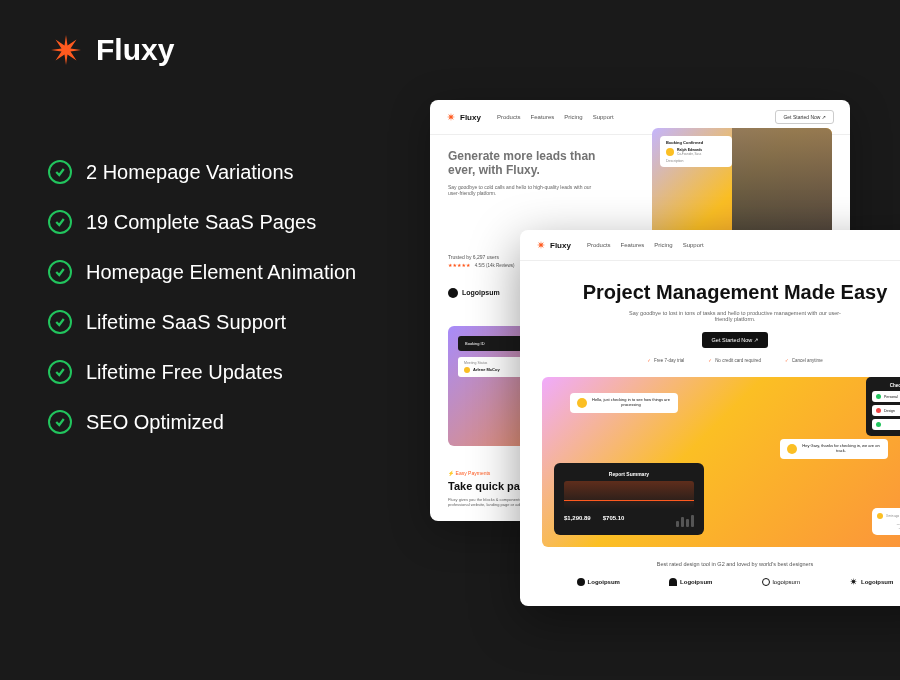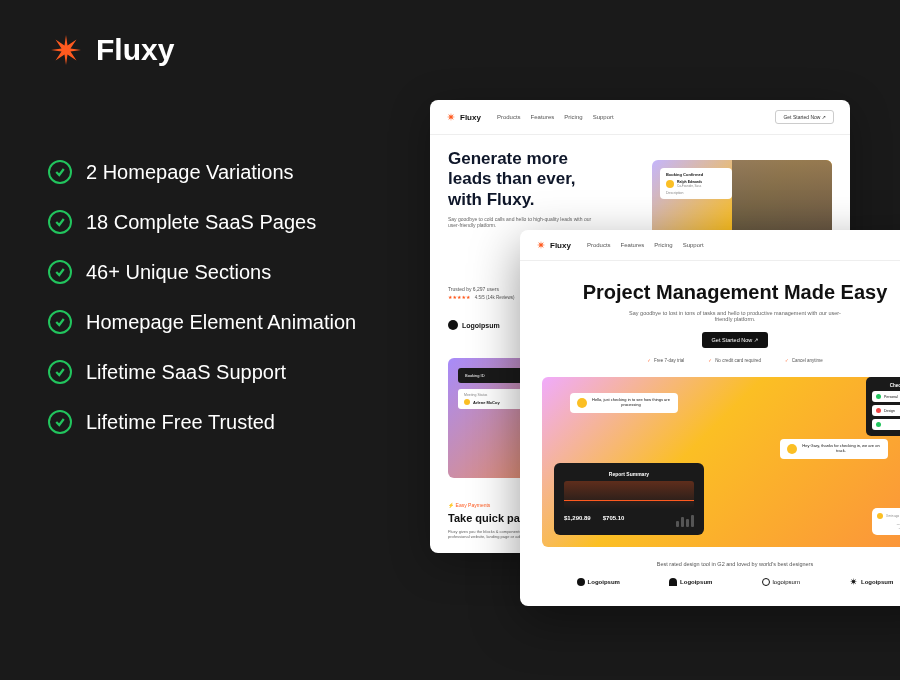--- a/index.html
+++ b/index.html
@@ -142,24 +142,24 @@
       border: 1px solid #ccc;
       border-radius: 3px;
       color: #333;
     }
     
     
     .hero-back {
       padding: 14px 18px;
     }
     .hero-back-title {
-      font-size: 17px;
+      font-size: 12px;
       font-weight: 700;
       line-height: 1.2;
-      color: #0f172a;
+      color: #737373;
       max-width: 160px;
     }
     .hero-back-sub {
       font-size: 5px;
       color: #666;
       margin-top: 6px;
       max-width: 150px;
     }
     .hero-back-img {
       width: 180px;
@@ -481,29 +481,21 @@
         </svg>
       </span>
     <span class="feature-text">2 Homepage Variations</span>
   </div>
   <div class="feature-item">
     <span class="check-circle">
         <svg viewBox="0 0 16 16">
           <polyline points="3,8 7,12 13,4"></polyline>
         </svg>
       </span>
-    <span class="feature-text">18 Complete SaaS Pages</span>
-  </div>
-  <div class="feature-item">
-    <span class="check-circle">
-        <svg viewBox="0 0 16 16">
-          <polyline points="3,8 7,12 13,4"></polyline>
-        </svg>
-      </span>
-    <span class="feature-text">46+ Unique Sections</span>
+    <span class="feature-text">19 Complete SaaS Pages</span>
   </div>
   <div class="feature-item">
     <span class="check-circle">
         <svg viewBox="0 0 16 16">
           <polyline points="3,8 7,12 13,4"></polyline>
         </svg>
       </span>
     <span class="feature-text">Homepage Element Animation</span>
   </div>
   <div class="feature-item">
@@ -513,21 +505,29 @@
         </svg>
       </span>
     <span class="feature-text">Lifetime SaaS Support</span>
   </div>
   <div class="feature-item">
     <span class="check-circle">
         <svg viewBox="0 0 16 16">
           <polyline points="3,8 7,12 13,4"></polyline>
         </svg>
       </span>
-    <span class="feature-text">Lifetime Free Trusted</span>
+    <span class="feature-text">Lifetime Free Updates</span>
+  </div>
+  <div class="feature-item">
+    <span class="check-circle">
+        <svg viewBox="0 0 16 16">
+          <polyline points="3,8 7,12 13,4"></polyline>
+        </svg>
+      </span>
+    <span class="feature-text">SEO Optimized</span>
   </div>
 </div>
 
 <div class="previews">
 
   <div class="preview-back">
     <div class="mini-nav">
       <div class="mini-logo">
         <svg class="mini-logo-icon" viewBox="0 0 24 24">
             <path fill="currentColor" d="M12 2 L13 9 L19 5 L15 11 L22 12 L15 13 L19 19 L13 15 L12 22 L11 15 L5 19 L9 13 L2 12 L9 11 L5 5 L11 9 Z"></path>

